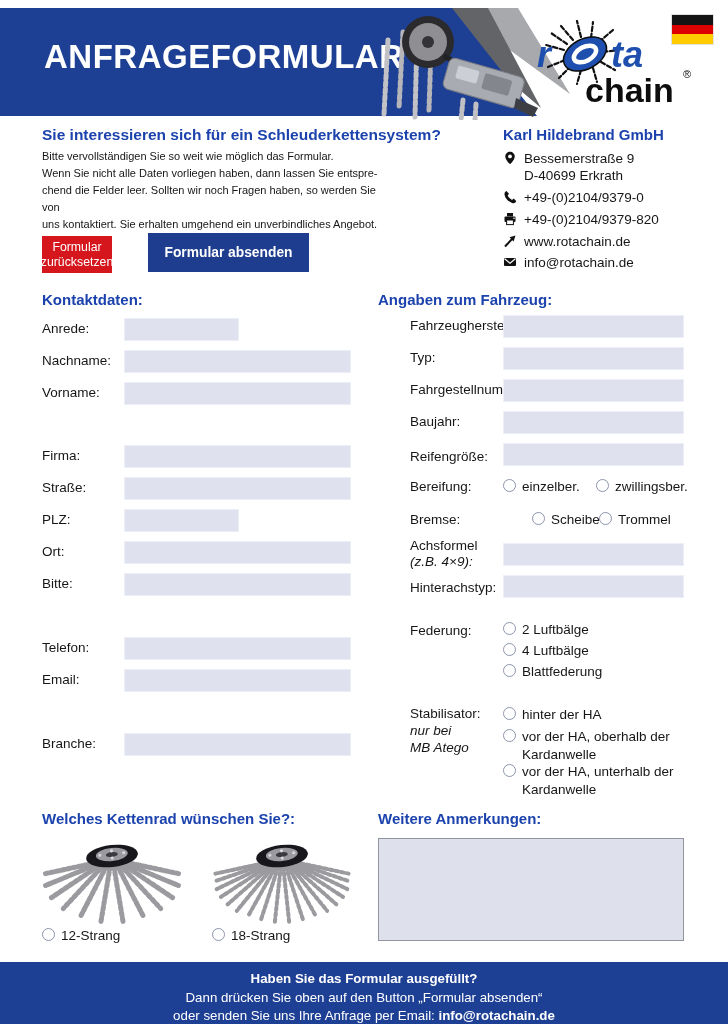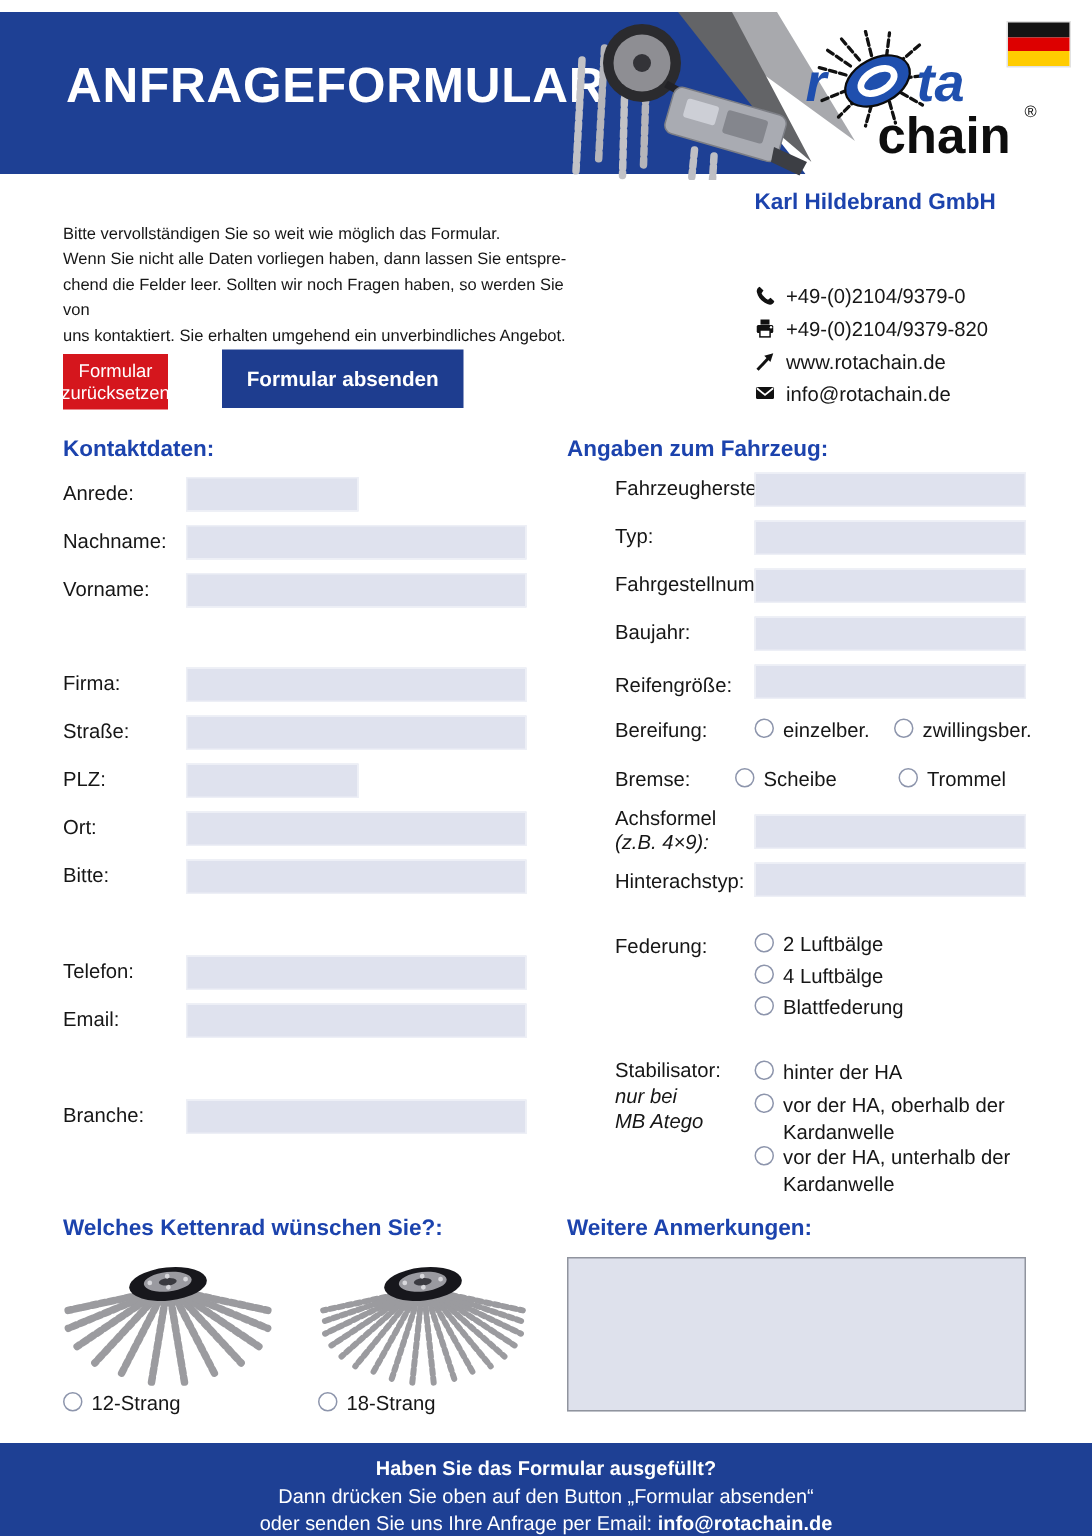--- a/index.html
+++ b/index.html
@@ -127,31 +127,42 @@
       <text x="150" y="58" font-size="11" fill="#0d0d0d">®</text>
     </svg>
 
     <div class="flag">
       <div class="f1"></div>
         <div class="f2"></div>
         <div class="f3"></div>
     </div>
   </div>
 
+  <h2 class="h-blue intro-head">Sie interessieren sich für ein Schleuderkettensystem?</h2>
   <p class="intro-body">Bitte vervollständigen Sie so weit wie möglich das Formular.
 Wenn Sie nicht alle Daten vorliegen haben, dann lassen Sie entspre-
 chend die Felder leer. Sollten wir noch Fragen haben, so werden Sie von
 uns kontaktiert. Sie erhalten umgehend ein unverbindliches Angebot.</p>
 
   <button class="btn btn-reset">Formular
 zurücksetzen</button>
   <button class="btn btn-submit">Formular absenden</button>
 
   <h2 class="h-blue co-name">Karl Hildebrand GmbH</h2>
 
+  <div class="co-row" style="top:150px">
+    <span class="ic">
+      <svg width="14" height="14" viewBox="0 0 14 14">
+          <path d="M7 .8C4.4.8 2.3 2.9 2.3 5.5c0 3.5 4.7 7.7 4.7 7.7s4.7-4.2 4.7-7.7C11.7 2.9 9.6.8 7 .8z" fill="#111"></path>
+          <circle cx="7" cy="5.4" r="1.9" fill="#fff"></circle>
+        </svg>
+    </span>
+    <span class="txt"><span>Bessemerstraße 9</span><br>
+    <span>D-40699 Erkrath</span></span>
+  </div>
 
   <div class="co-row" style="top:189px">
     <span class="ic">
       <svg width="14" height="14" viewBox="0 0 14 14">
           <path d="M3.4 1.1 6 3.7 4.7 5.5c.9 1.9 2.5 3.5 4.3 4.4L10.7 8.5l2.5 2.4c-.5 1.9-2.3 2.7-4.2 2C5.2 11.5 2.4 8.6 1.6 4.9 1.2 3.2 2 1.7 3.4 1.1z" fill="#111"></path>
         </svg>
     </span>
     <span class="txt">+49-(0)2104/9379-0</span>
   </div>
 
@@ -243,21 +254,21 @@
   <span class="ropt" style="left:503px;top:478px">
     <span class="rdot"></span>
     <span class="rtxt">einzelber.</span>
   </span>
   <span class="ropt" style="left:596px;top:478px">
     <span class="rdot"></span>
     <span class="rtxt">zwillingsber.</span>
   </span>
 
   <label class="flabel fl-right" style="top:512px">Bremse:</label>
-  <span class="ropt" style="left:490px;top:511px">
+  <span class="ropt" style="left:532px;top:511px">
     <span class="rdot"></span>
     <span class="rtxt">Scheibe</span>
   </span>
   <span class="ropt" style="left:599px;top:511px">
     <span class="rdot"></span>
     <span class="rtxt">Trommel</span>
   </span>
 
   <label class="flabel fl-right" style="top:538px">Achsformel</label>
   <label class="flabel fl-right italic" style="top:554px">(z.B. 4×9):</label>

